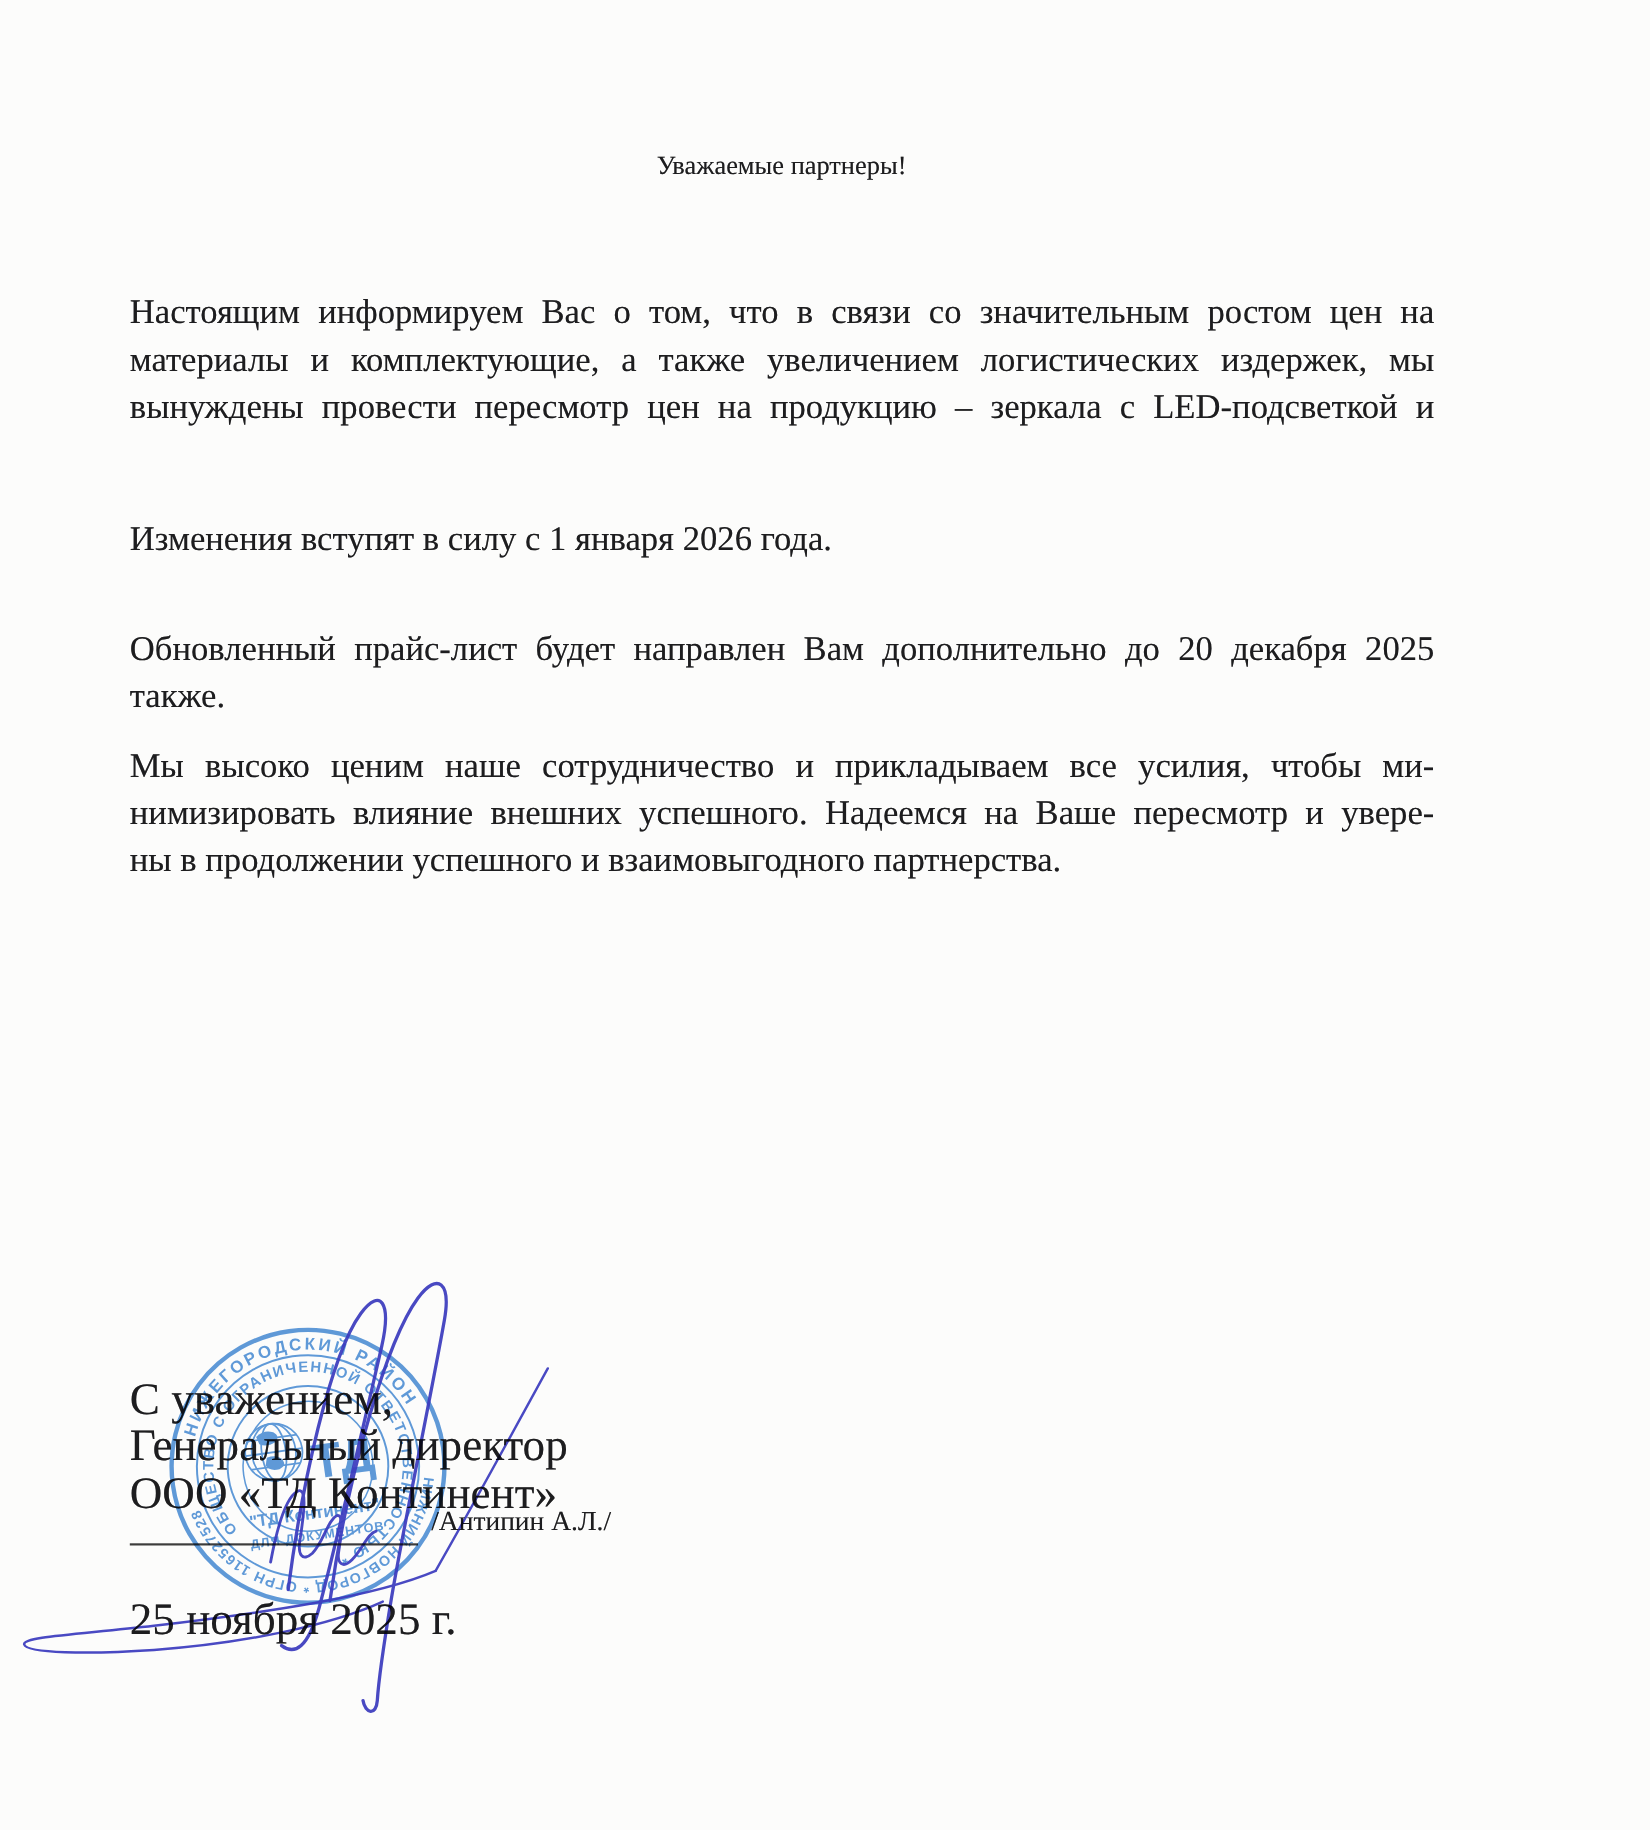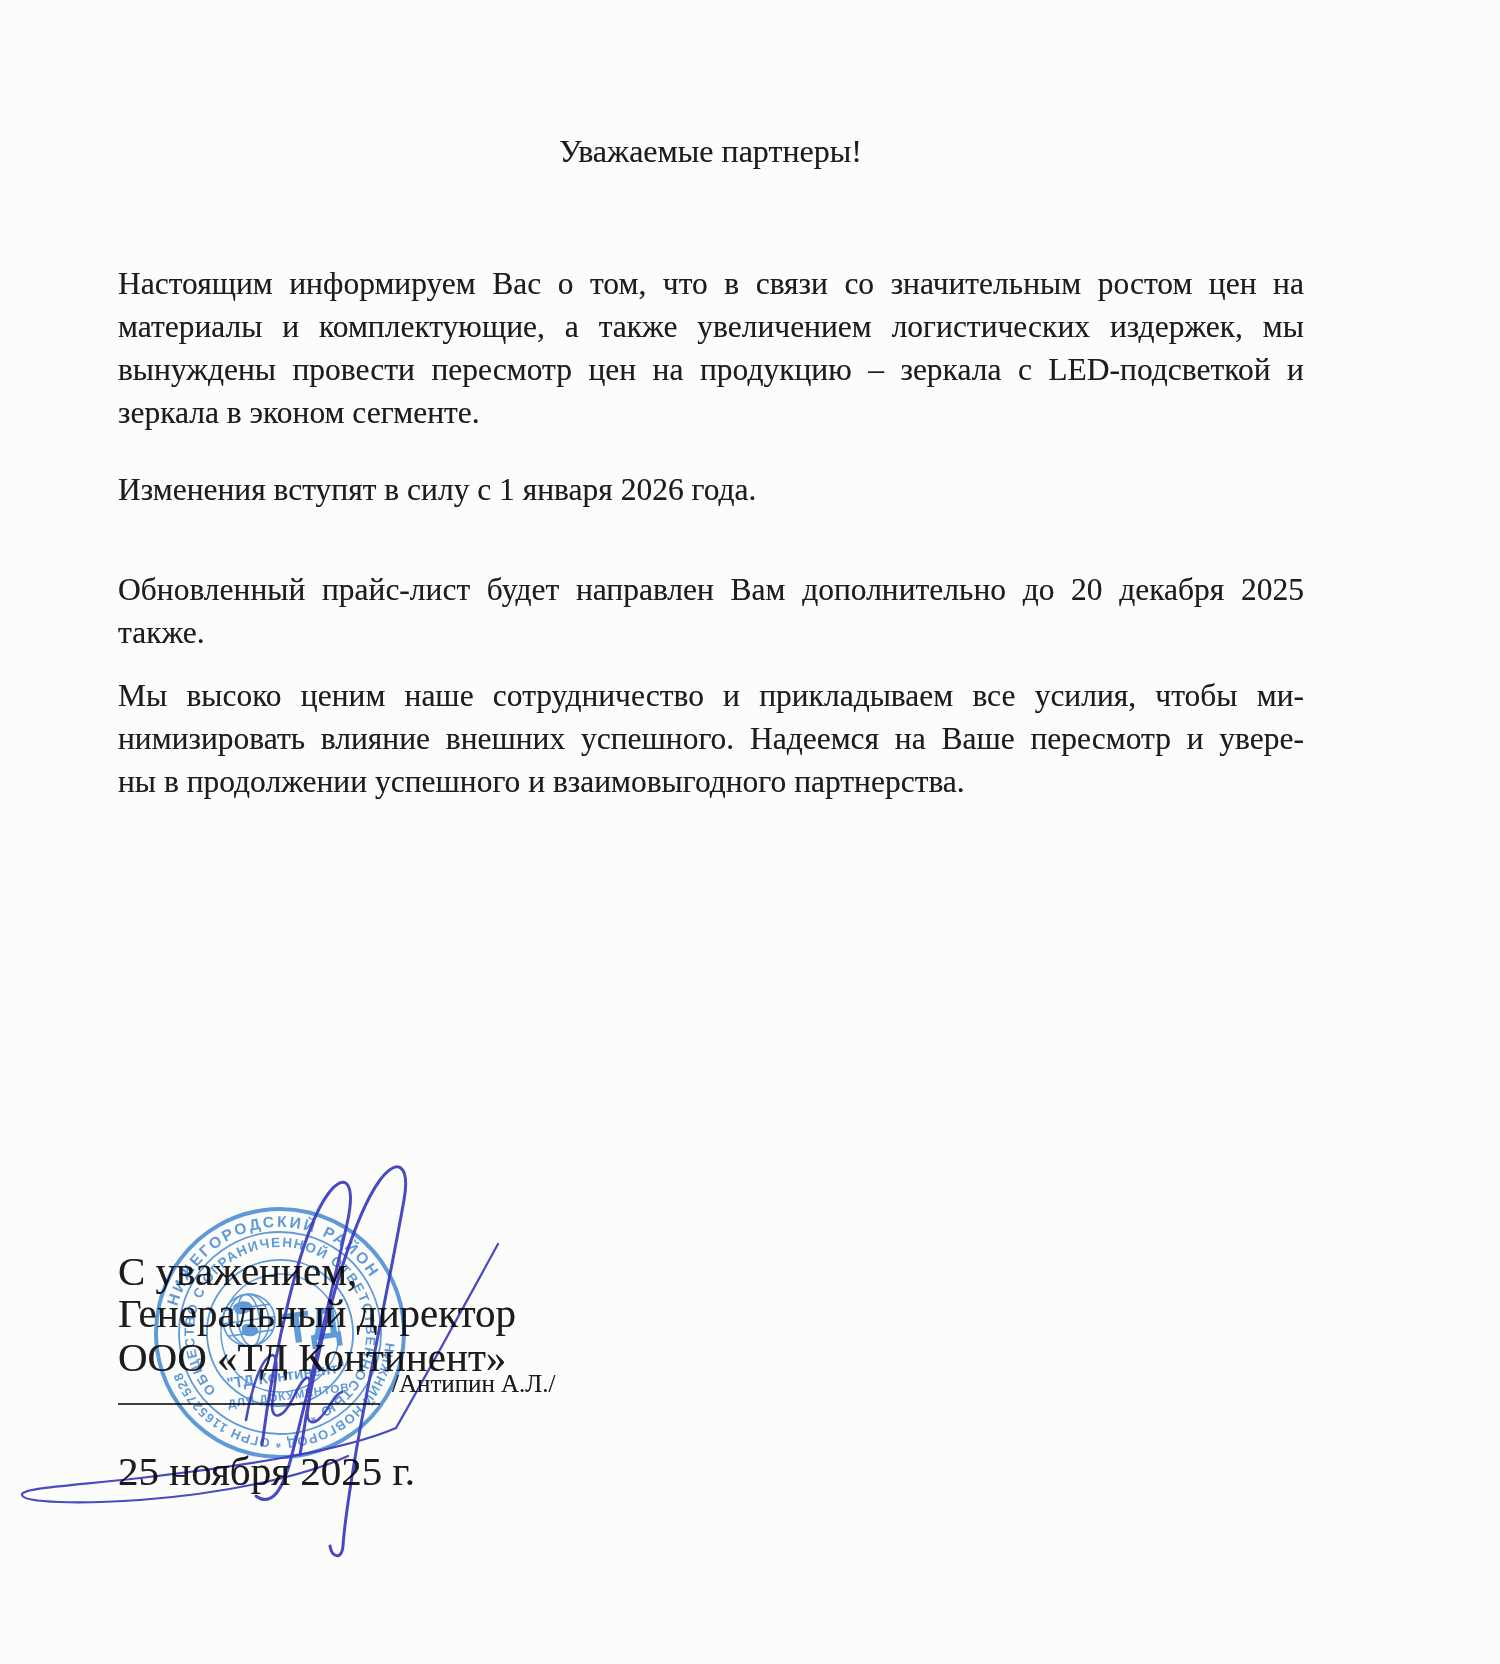--- a/index.html
+++ b/index.html
@@ -6,21 +6,21 @@
   body{
     width:1500px;height:1664px;
     background:#fcfcfb;
     font-family:"Liberation Serif","DejaVu Serif",serif;
     color:#1d1d1f;
     position:relative;overflow:hidden;
   }
   .page{position:absolute;inset:0;}
   .title{
     position:absolute;left:118px;top:130px;width:1185px;
-    text-align:center;font-size:32px;line-height:43px;
+    text-align:center;font-size:24px;line-height:43px;
     text-shadow:0 0 .6px rgba(25,25,25,.5);
   }
   .para{
     position:absolute;left:118px;width:1186px;
     font-size:31.5px;line-height:43px;
     text-shadow:0 0 .6px rgba(25,25,25,.5);
   }
   .line{height:43px;white-space:nowrap;}
   .line.j{display:flex;justify-content:space-between;}
   .sig-text{
@@ -81,21 +81,20 @@
           <span>пересмотр</span>
           <span>цен</span>
           <span>на</span>
           <span>продукцию</span>
           <span>–</span>
           <span>зеркала</span>
           <span>с</span>
           <span>LED-подсветкой</span>
           <span>и</span>
         </div>
-        <div class="line">зеркала в эконом сегменте.</div>
       </div>
       <div class="para" style="top: 468px;">
         <div class="line">Изменения вступят в силу с 1 января 2026 года.</div>
       </div>
       <div class="para" style="top: 548px; margin-top: 20px;">
         <div class="line j">
           <span>Обновленный</span>
           <span>прайс-лист</span>
           <span>будет</span>
           <span>направлен</span>

